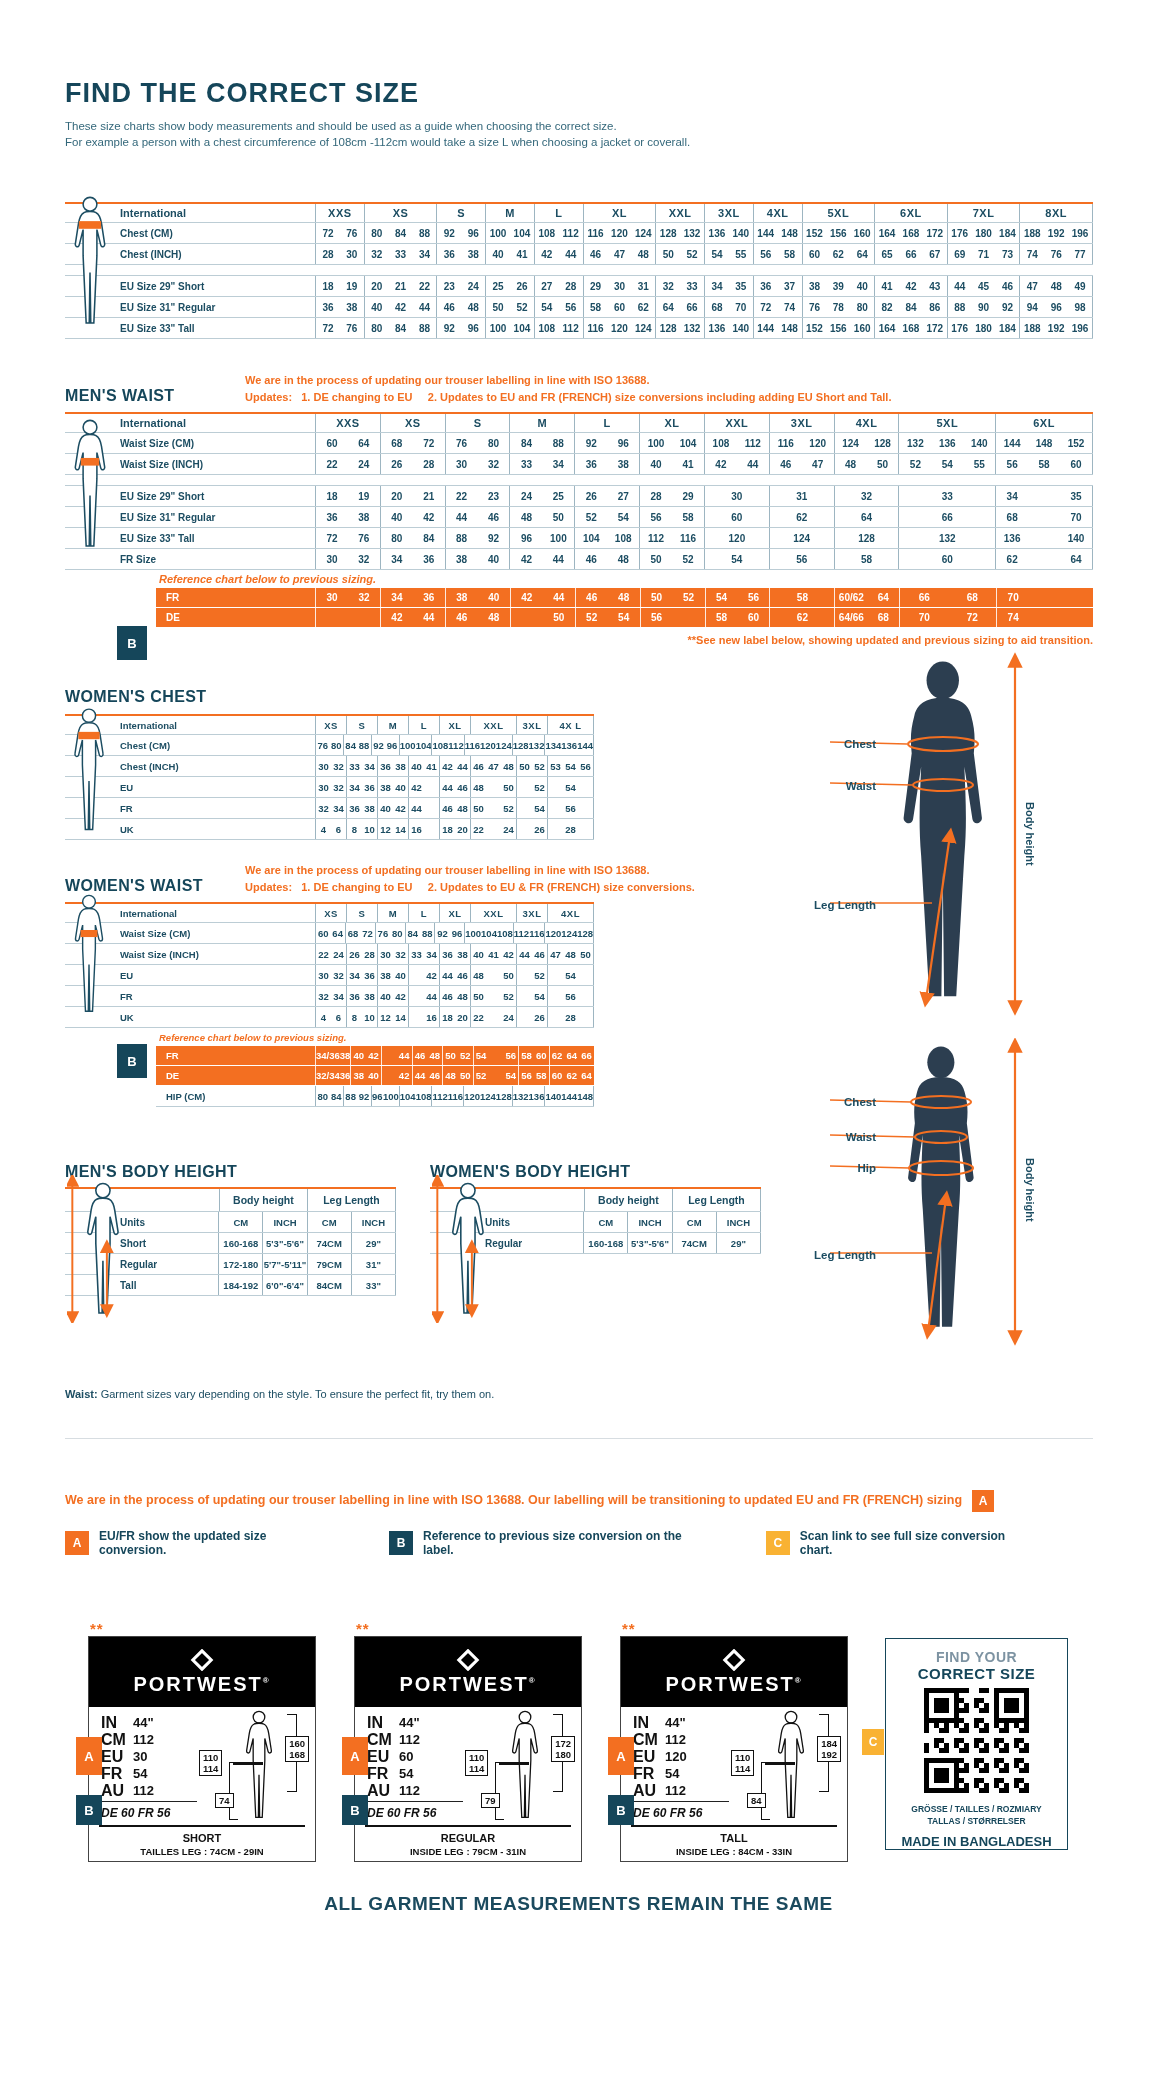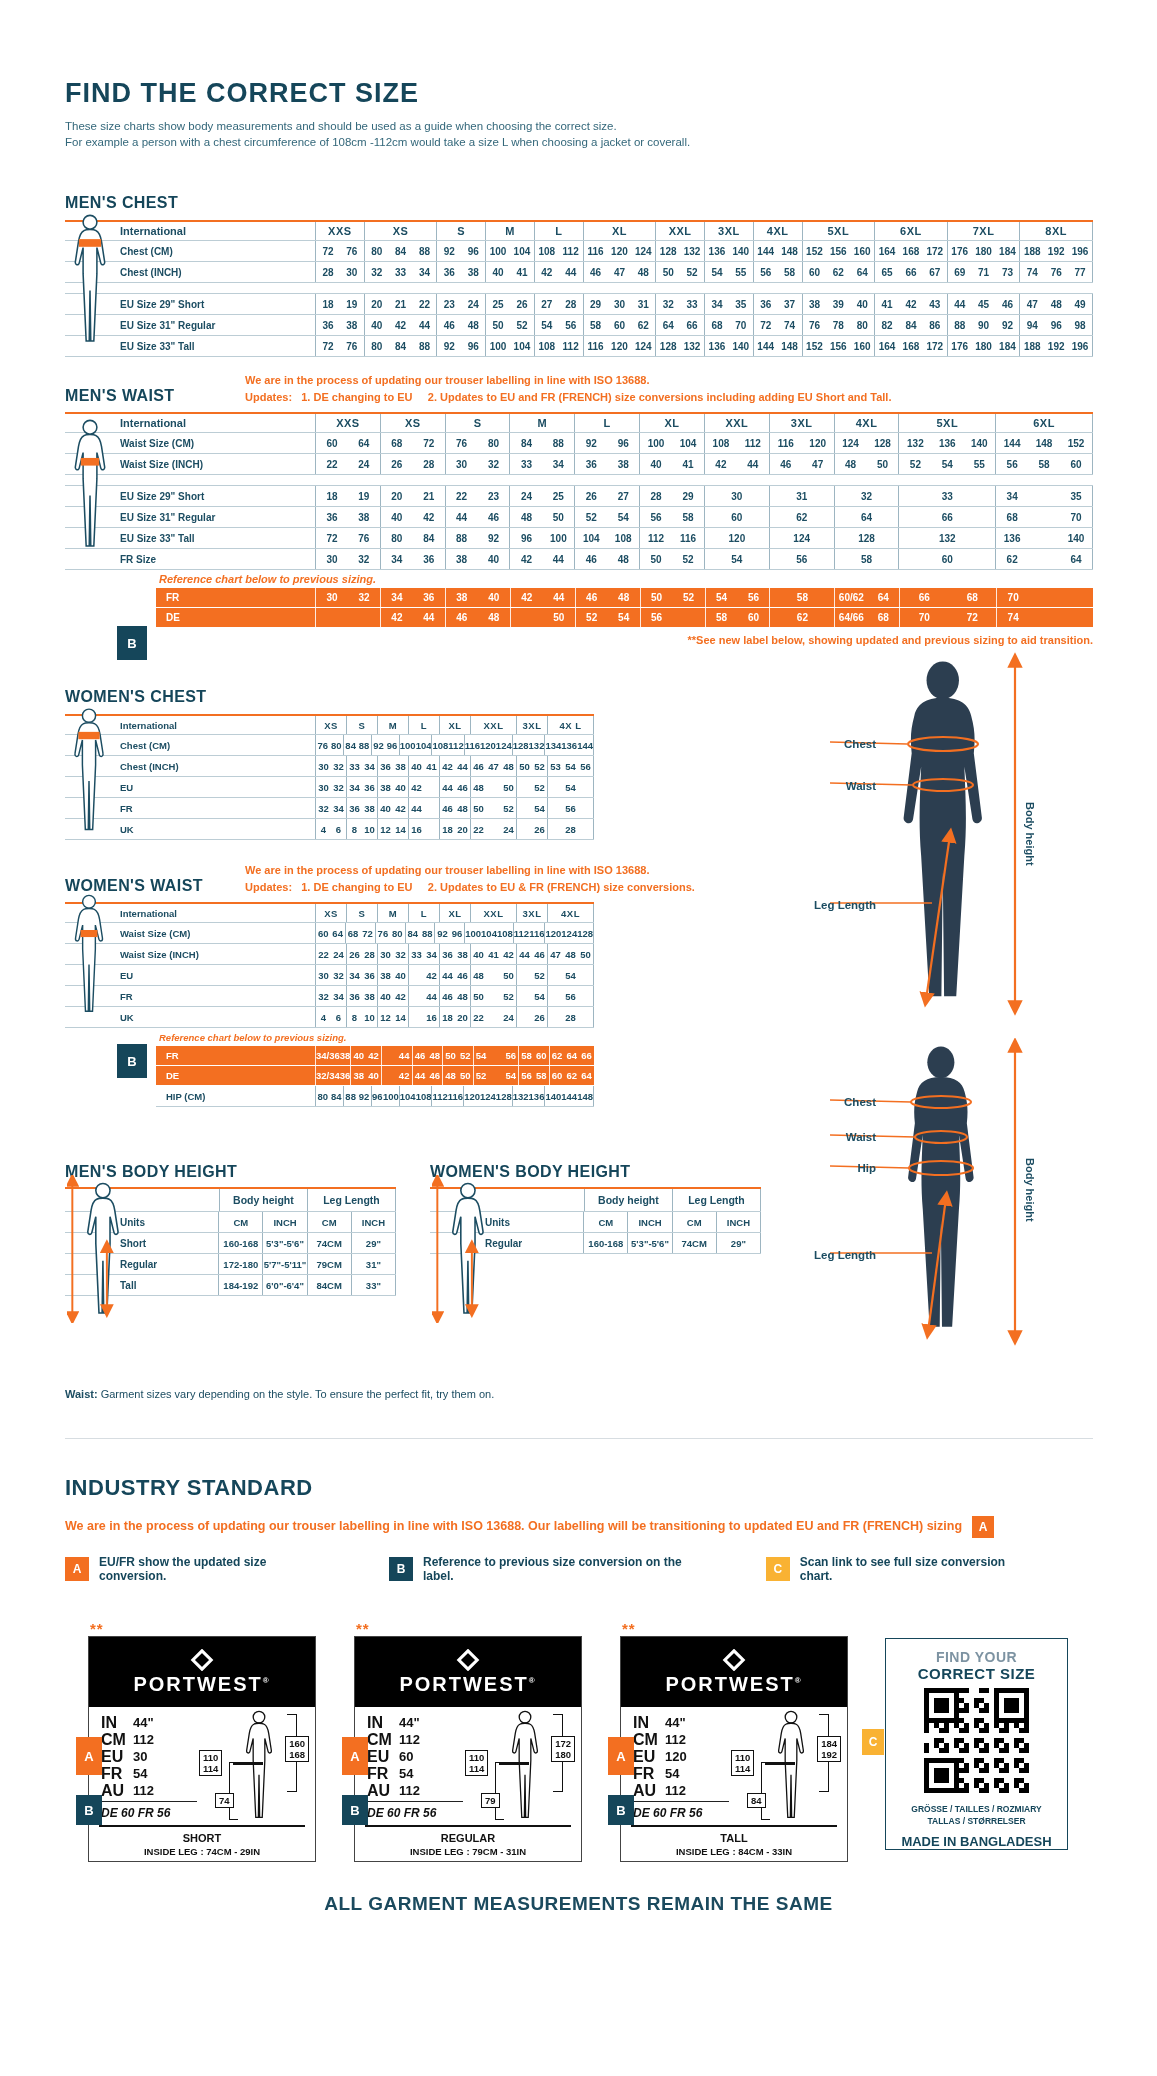--- a/index.html
+++ b/index.html
@@ -129,21 +129,20 @@
 
   <div class="abs" style="left:65px;top:78px;width:1028px">
     <h1 class="title">FIND THE CORRECT SIZE</h1>
     <p class="intro">
       <span>These size charts show body measurements and should be used as a guide when choosing the correct size.</span><br>
       <span>For example a person with a chest circumference of 108cm -112cm would take a size L when choosing a jacket or coverall.</span>
     </p>
   </div>
 
   <div class="abs" style="left:65px;top:194px;width:1028px">
-    <h2 class="h2">MEN'S CHEST</h2>
     <div style="position:relative;margin-top:8px">
       <div class="size-table">
           <div class="srow shead">
             <div class="slabel corner">International</div>
             <div class="scell shcell" style="flex-grow: 2;">XXS</div>
             <div class="scell shcell" style="flex-grow: 3;">XS</div>
             <div class="scell shcell" style="flex-grow: 2;">S</div>
             <div class="scell shcell" style="flex-grow: 2;">M</div>
             <div class="scell shcell" style="flex-grow: 2;">L</div>
             <div class="scell shcell" style="flex-grow: 3;">XL</div>
@@ -1514,21 +1513,20 @@
       </svg>
     </div>
   </div>
 
   <p class="abs noteline" style="left:65px;top:1388px">
     <b>Waist:</b><span> Garment sizes vary depending on the style. To ensure the perfect fit, try them on.</span>
   </p>
   <div class="abs divider" style="left:65px;top:1438px;width:1028px"></div>
 
   <div class="abs" style="left:65px;top:1475px;width:1028px">
-    <h2 class="u-title1">INDUSTRY STANDARD</h2>
     <p class="u-para">
       <span>We are in the process of updating our trouser labelling in line with ISO 13688. Our labelling will be transitioning to updated EU and FR (FRENCH) sizing</span><span class="abadge-inline">A</span>
     </p>
     <div class="legend">
         <div class="legend-item" style="margin-right: 62px;">
           <div class="lbadge badge-orange">A</div>
           <span>EU/FR show the updated size conversion.</span>
         </div>
         <div class="legend-item" style="margin-right: 62px;">
           <div class="lbadge badge-navy">B</div>
@@ -1725,21 +1723,21 @@
             </div>
             <div class="cbox" style="right: 0px; top: 26px;">
               <div>160</div>
               <div>168</div>
             </div>
             <div class="cbox" style="left: 16px; bottom: 14px;">74</div>
           </div>
         </div>
         <div class="card-foot">
           <div class="fit">SHORT</div>
-          <div class="ileg">INSIDE LEG : 74CM - 29IN</div>
+          <div class="ileg">TAILLES LEG : 74CM - 29IN</div>
         </div>
         <div class="cbadge cbadgeA">A</div>
         <div class="cbadge cbadgeB">B</div>
       </div>
       <div class="card" style="left: 266px; top: 0px;">
         <div class="stars">**</div>
         <div class="logo">
           <svg width="26" height="22" viewBox="0 0 24 24">
             <path d="M12 2 L22 12 L12 22 L2 12 Z" fill="none" stroke="#fff" stroke-width="3.4"></path>
           </svg>

